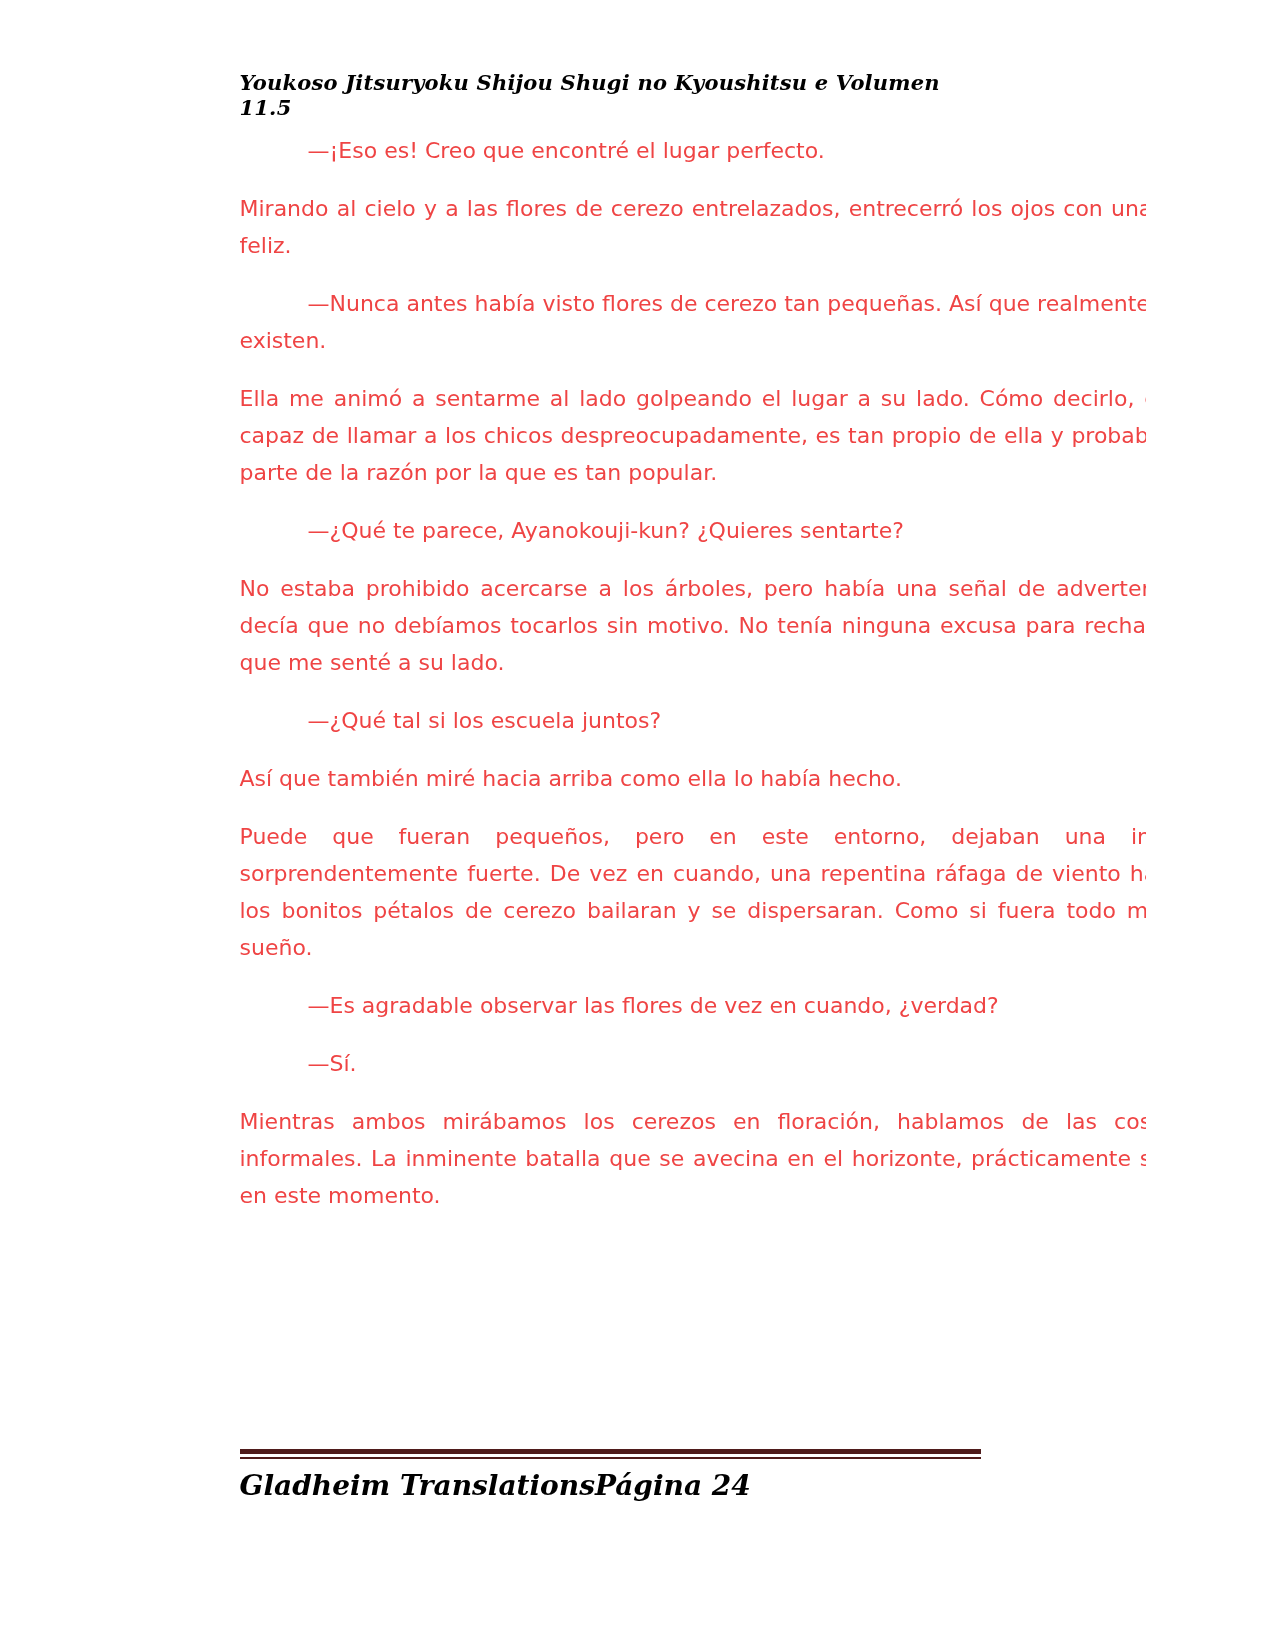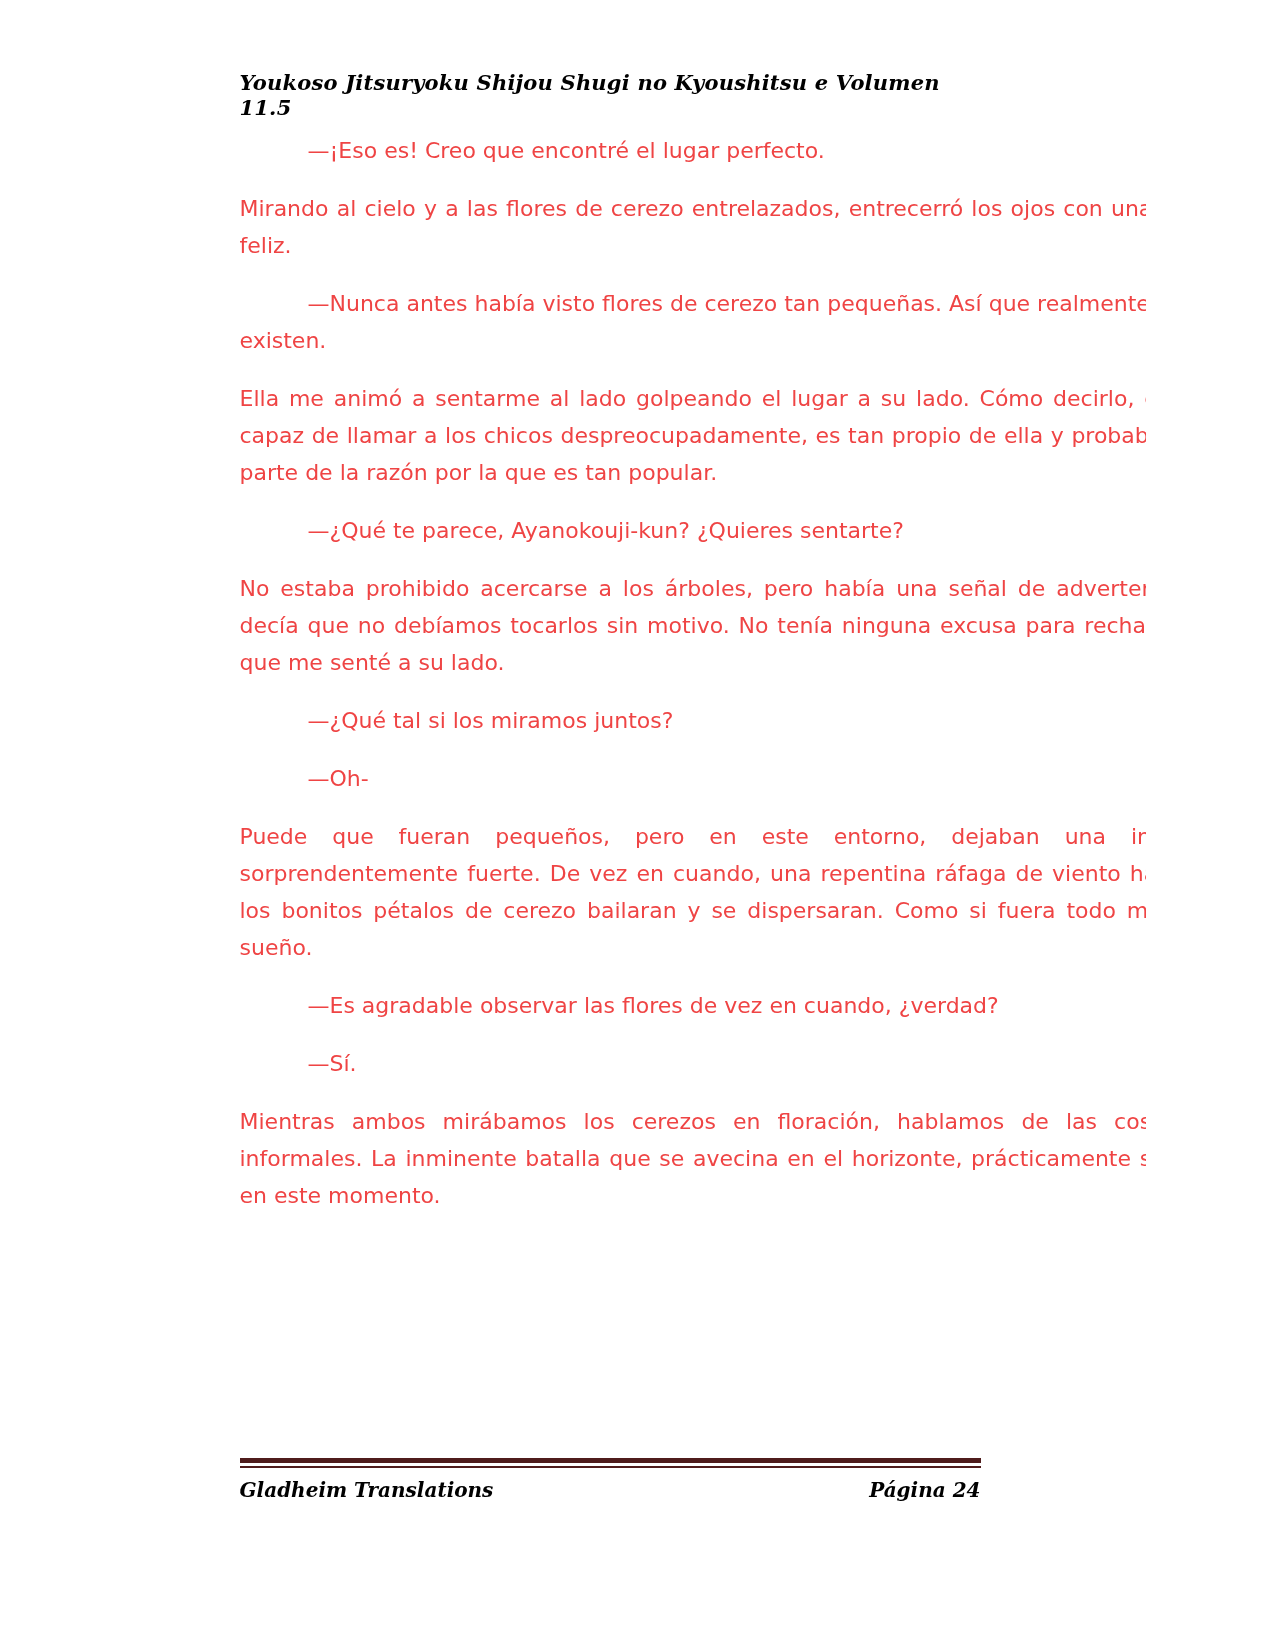--- a/index.html
+++ b/index.html
@@ -59,47 +59,47 @@
     bottom: 148px;
   }
   .footer-rule {
     height: 3px;
     border-top: 5px solid #4f1c1c;
     border-bottom: 2px solid #4f1c1c;
     margin-bottom: 10px;
   }
   .footer-row {
     display: flex;
-    justify-content: space-between;
+    justify-content: flex-start;
     align-items: baseline;
     font-family: "DejaVu Serif", "Liberation Serif", serif;
     font-weight: bold;
     font-style: italic;
-    font-size: 20px;
+    font-size: 28px;
     color: #000000;
   }
 </style>
 </head>
 <body>
 
 <div class="page">
 
   <div class="header">
     <span class="header-title">Youkoso Jitsuryoku Shijou Shugi no Kyoushitsu e Volumen 11.5</span>
   </div>
 
   <div class="body-text">
       <p class="para dialogue">—¡Eso es! Creo que encontré el lugar perfecto.</p>
       <p class="para narration">Mirando al cielo y a las flores de cerezo entrelazados, entrecerró los ojos con una sonrisa feliz.</p>
       <p class="para dialogue">—Nunca antes había visto flores de cerezo tan pequeñas. Así que realmente existen.</p>
       <p class="para narration">Ella me animó a sentarme al lado golpeando el lugar a su lado. Cómo decirlo, cómo es capaz de llamar a los chicos despreocupadamente, es tan propio de ella y probablemente parte de la razón por la que es tan popular.</p>
       <p class="para dialogue">—¿Qué te parece, Ayanokouji-kun? ¿Quieres sentarte?</p>
       <p class="para narration">No estaba prohibido acercarse a los árboles, pero había una señal de advertencia que decía que no debíamos tocarlos sin motivo. No tenía ninguna excusa para rechazarla así que me senté a su lado.</p>
-      <p class="para dialogue">—¿Qué tal si los miramos juntos?</p>
-      <p class="para dialogue">—Oh-</p>
+      <p class="para dialogue">—¿Qué tal si los escuela juntos?</p>
+      <p class="para narration">Así que también miré hacia arriba como ella lo había hecho.</p>
       <p class="para narration">Puede que fueran pequeños, pero en este entorno, dejaban una impresión sorprendentemente fuerte. De vez en cuando, una repentina ráfaga de viento hacía que los bonitos pétalos de cerezo bailaran y se dispersaran. Como si fuera todo menos un sueño.</p>
       <p class="para dialogue">—Es agradable observar las flores de vez en cuando, ¿verdad?</p>
       <p class="para dialogue">—Sí.</p>
       <p class="para narration">Mientras ambos mirábamos los cerezos en floración, hablamos de las cosas más informales. La inminente batalla que se avecina en el horizonte, prácticamente se olvida en este momento.</p>
     </div>
 
   <div class="footer">
     <div class="footer-rule" style="border-color: rgb(79, 28, 28);"></div>
     <div class="footer-row">
       <span>Gladheim Translations</span>

